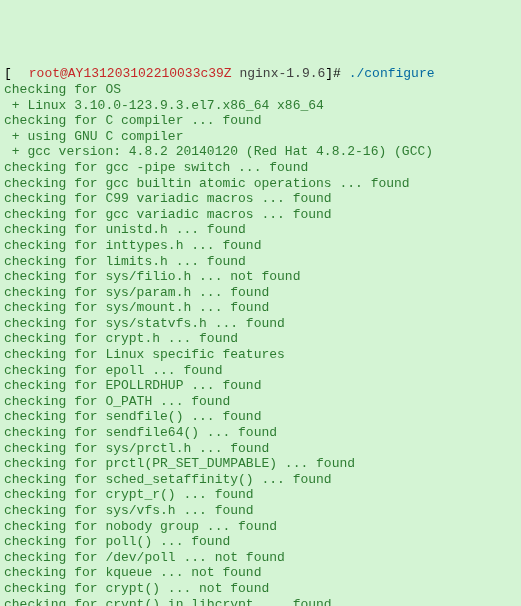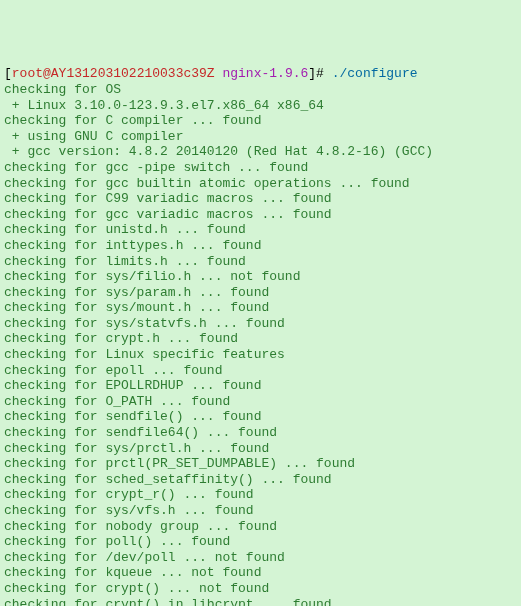--- a/index.html
+++ b/index.html
@@ -8,22 +8,22 @@
     background: #d4f4d4;
     font-family: "Courier New", monospace;
     font-size: 13px;
     line-height: 1.2;
     color: #2e7d32;
     width: 521px;
     box-sizing: border-box;
     white-space: pre;
   }
   .line { display: block; }
-  .prompt-user { color: #c62828; }
-  .prompt-path { color: #a21caf; }
+  .prompt-user { color: #c62828; margin-left: 17px; }
+  .prompt-path { color: #404040; }
   .prompt-bracket { color: #000; }
   .prompt-cmd { color: #0369a1; }
 </style>
 </head>
 <body>
 
 
 
 <span class="line"><span class="prompt-bracket">[</span><span class="prompt-user">root@AY131203102210033c39Z</span> <span class="prompt-path">nginx-1.9.6</span><span class="prompt-bracket">]# </span><span class="prompt-cmd">./configure</span></span><div id="output"><span class="line">checking for OS</span><span class="line"> + Linux 3.10.0-123.9.3.el7.x86_64 x86_64</span><span class="line">checking for C compiler ... found</span><span class="line"> + using GNU C compiler</span><span class="line"> + gcc version: 4.8.2 20140120 (Red Hat 4.8.2-16) (GCC)</span><span class="line">checking for gcc -pipe switch ... found</span><span class="line">checking for gcc builtin atomic operations ... found</span><span class="line">checking for C99 variadic macros ... found</span><span class="line">checking for gcc variadic macros ... found</span><span class="line">checking for unistd.h ... found</span><span class="line">checking for inttypes.h ... found</span><span class="line">checking for limits.h ... found</span><span class="line">checking for sys/filio.h ... not found</span><span class="line">checking for sys/param.h ... found</span><span class="line">checking for sys/mount.h ... found</span><span class="line">checking for sys/statvfs.h ... found</span><span class="line">checking for crypt.h ... found</span><span class="line">checking for Linux specific features</span><span class="line">checking for epoll ... found</span><span class="line">checking for EPOLLRDHUP ... found</span><span class="line">checking for O_PATH ... found</span><span class="line">checking for sendfile() ... found</span><span class="line">checking for sendfile64() ... found</span><span class="line">checking for sys/prctl.h ... found</span><span class="line">checking for prctl(PR_SET_DUMPABLE) ... found</span><span class="line">checking for sched_setaffinity() ... found</span><span class="line">checking for crypt_r() ... found</span><span class="line">checking for sys/vfs.h ... found</span><span class="line">checking for nobody group ... found</span><span class="line">checking for poll() ... found</span><span class="line">checking for /dev/poll ... not found</span><span class="line">checking for kqueue ... not found</span><span class="line">checking for crypt() ... not found</span><span class="line">checking for crypt() in libcrypt ... found</span></div>
 

